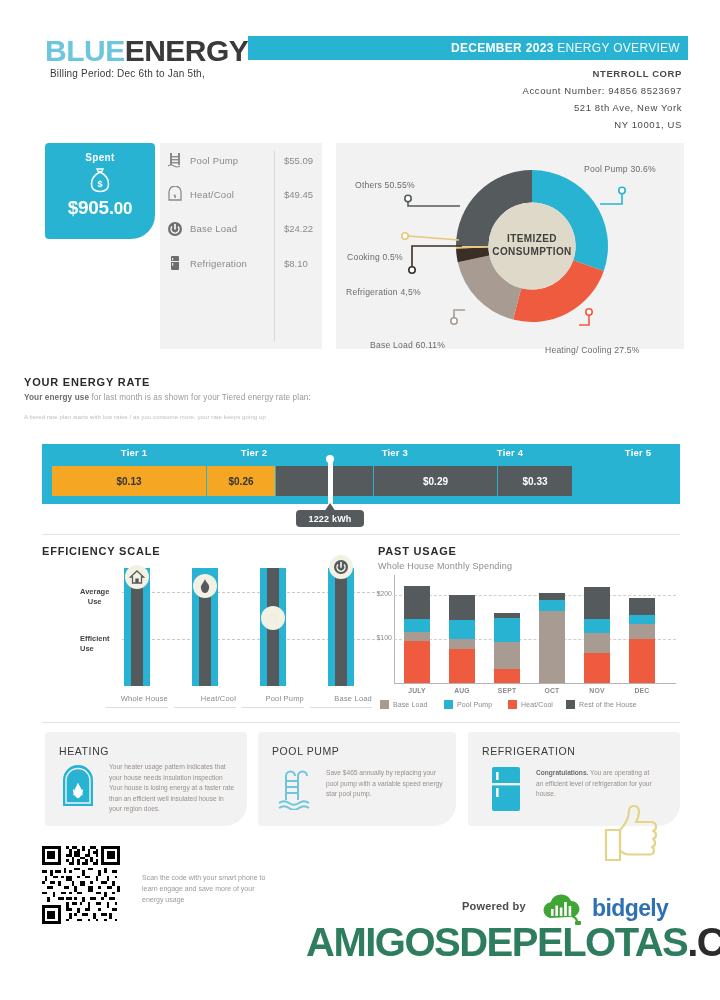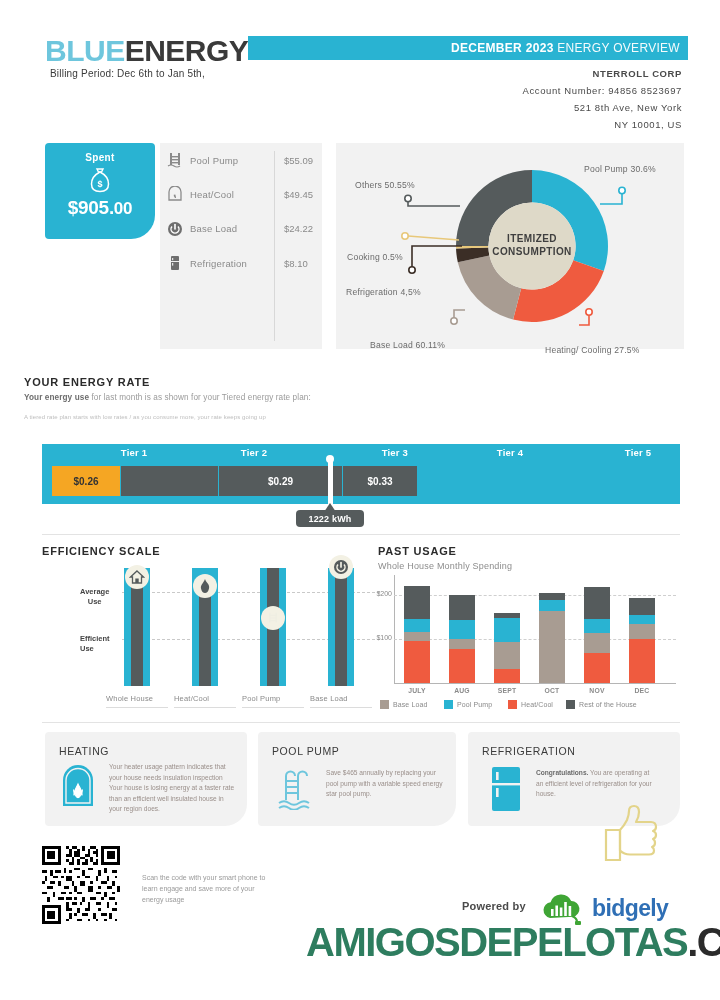--- a/index.html
+++ b/index.html
@@ -97,21 +97,21 @@
   }
   .hr { position: absolute; background: #e3e3e3; height: 1px; }
 
   
   .eff-panel { position: absolute; left: 40px; top: 543px; width: 310px; height: 165px; }
   .eff-axis-lab { position: absolute; left: 40px; font-size: 7.5px; font-weight: bold; color: #444; line-height: 10px; }
   .eff-gl { position: absolute; left: 82px; width: 258px; height: 1px; border-top: 1px dashed #c9c9c9; }
   .eff-col { position: absolute; bottom: 22px; width: 26px; }
   .eff-outer { position: absolute; bottom: 0; width: 26px; height: 118px; background: #29b3d2; }
   .eff-inner { position: absolute; bottom: 0; left: 7px; width: 12px; background: #555b5c; }
-  .eff-name { position: absolute; bottom: 5px; width: 62px; text-align: left; font-size: 7.5px; color: #8a8a8a; letter-spacing: 0.2px; }
+  .eff-name { position: absolute; bottom: 5px; width: 62px; text-align: right; font-size: 7.5px; color: #8a8a8a; letter-spacing: 0.2px; }
   .eff-uline { position: absolute; bottom: 0px; width: 62px; height: 1px; background: #dcdcdc; }
   .eff-badge {
     position: absolute; width: 24px; height: 24px; border-radius: 50%;
     background: #f3f1e4; display: flex; align-items: center; justify-content: center;
   }
 
   
   .pu-panel { position: absolute; left: 372px; top: 543px; width: 312px; height: 165px; }
   .pu-sub { position: absolute; left: 378px; top: 561px; font-size: 9px; color: #8d8d8d; letter-spacing: 0.2px; }
   .pu-yl { position: absolute; font-size: 7px; color: #8a8a8a; text-align: right; width: 22px; }
@@ -286,20 +286,21 @@
 
   <div class="tierbox">
     <div class="tier-hdr">
       <span class="tier-name" style="left:52px;  width:80px;">Tier 1</span>
       <span class="tier-name" style="left:172px; width:80px;">Tier 2</span>
       <span class="tier-name" style="left:286px; width:80px;text-align:right;">Tier 3</span>
       <span class="tier-name" style="left:428px; width:80px;">Tier 4</span>
       <span class="tier-name" style="left:556px; width:80px;">Tier 5</span>
     </div>
     <div class="tier-cells">
+      <div class="tier-cell tc-on" style="width:155px;">$0.13</div>
       <div class="tier-cell tc-on" style="width:69px;">$0.26</div>
       <div class="tier-cell tc-off" style="width:98px;"></div>
       <div class="tier-cell tc-off" style="width:124px;">$0.29</div>
       <div class="tier-cell tc-off" style="width:74px; border-right:none;">$0.33</div>
     </div>
   </div>
   <div class="marker-stem"></div>
   <div class="marker-dot"></div>
   <div class="marker-tip"></div>
   <div class="marker-bub">1222 kWh</div>

